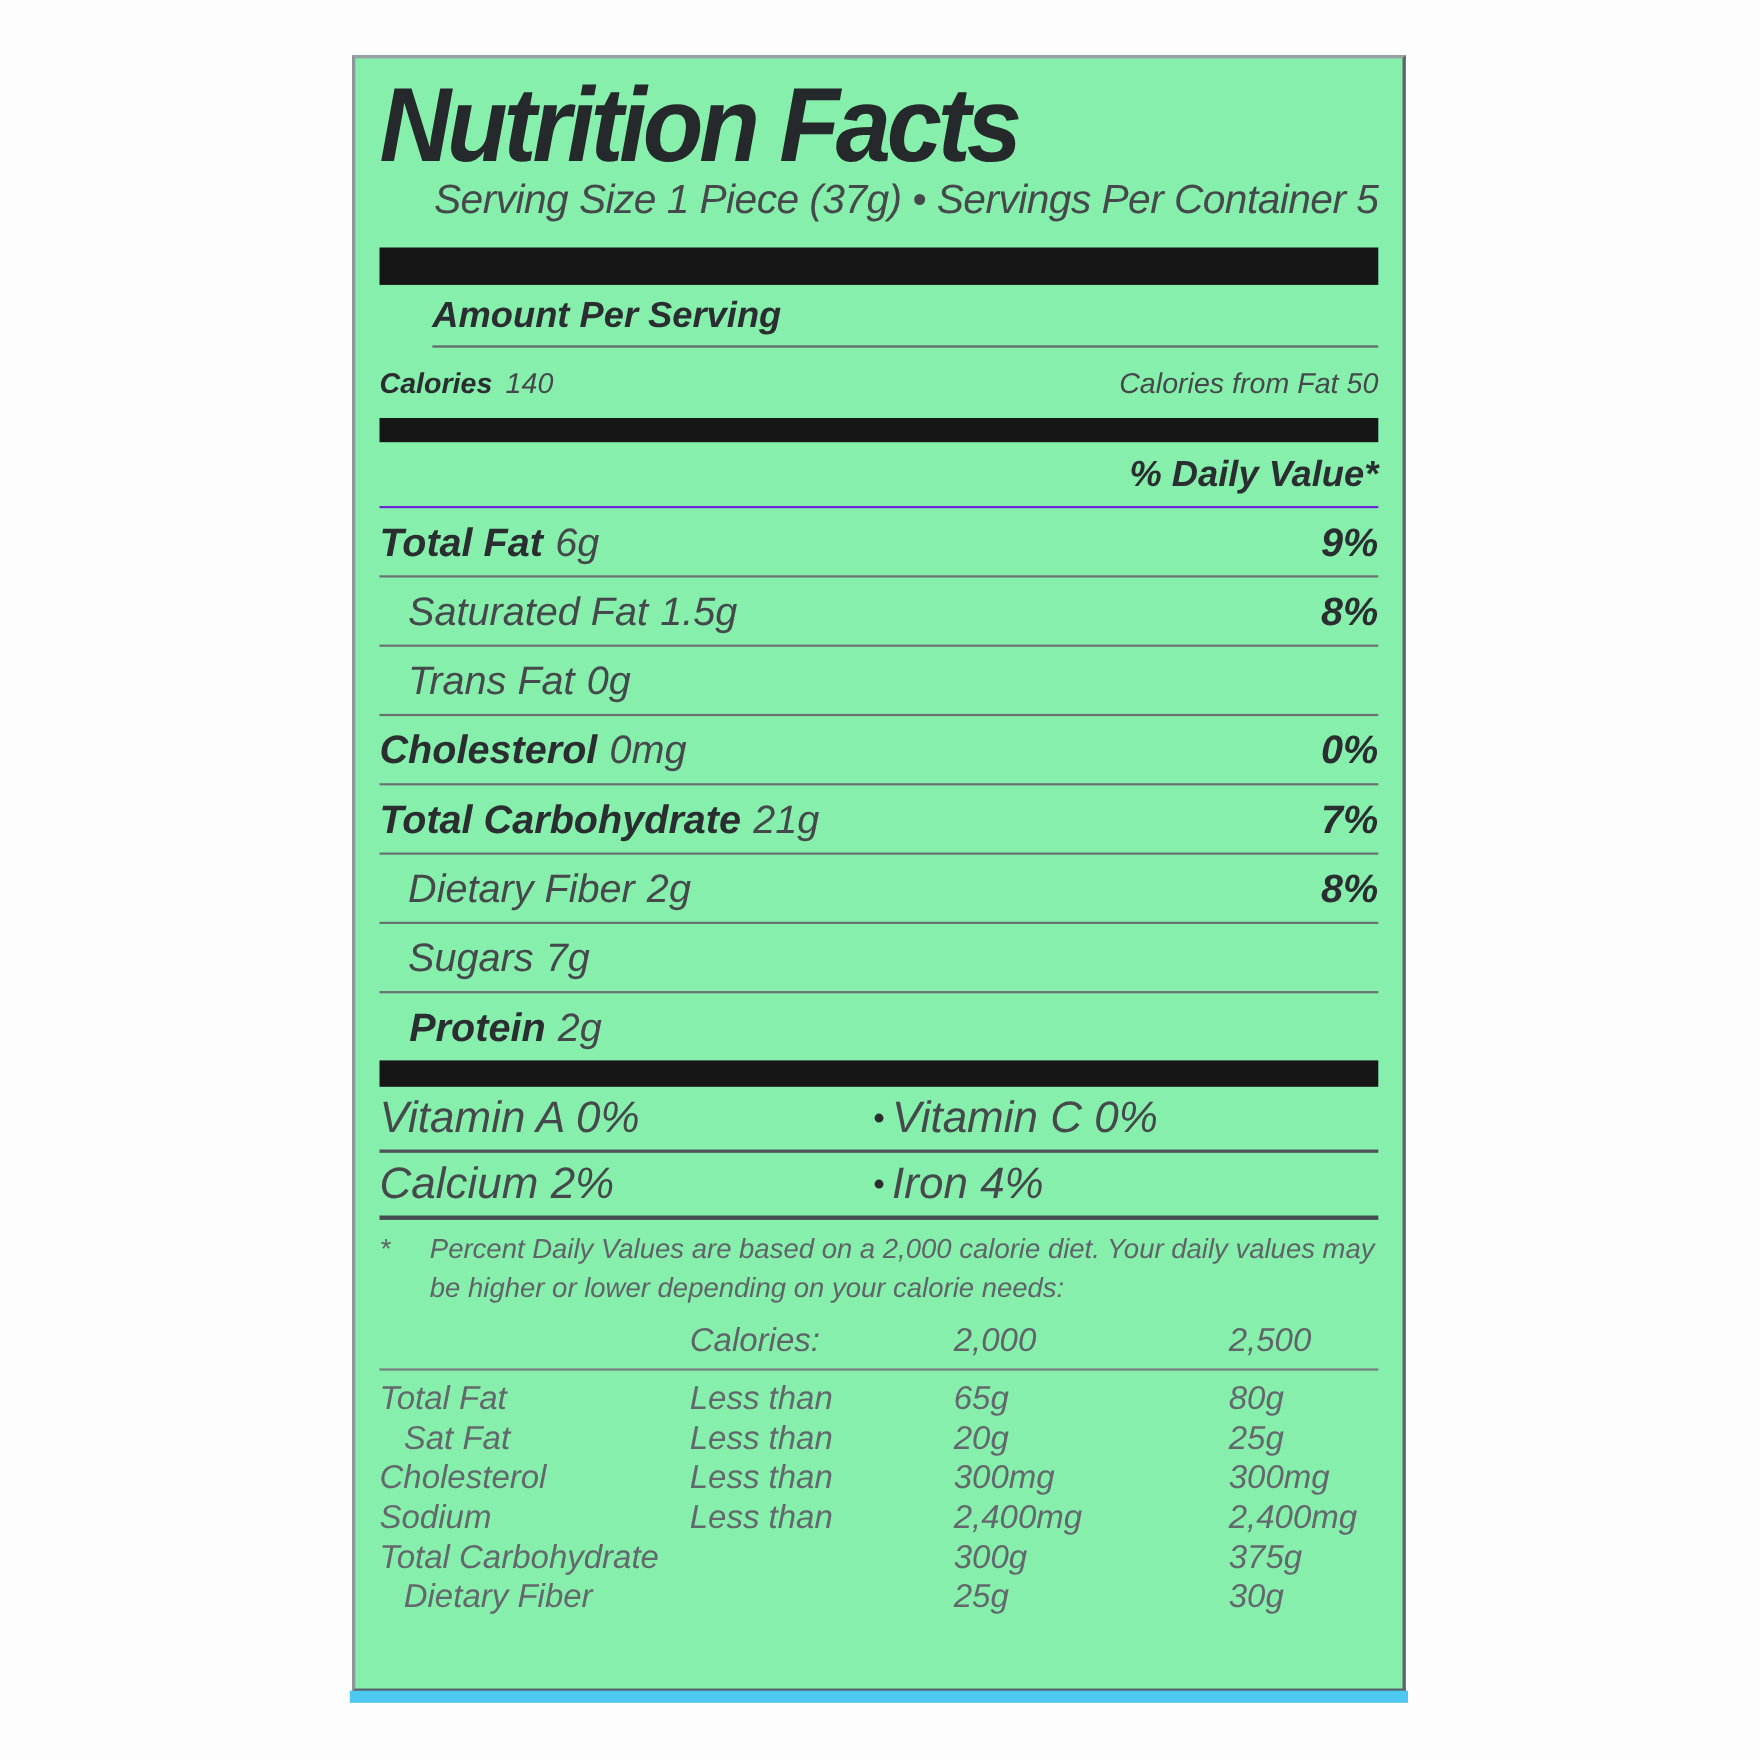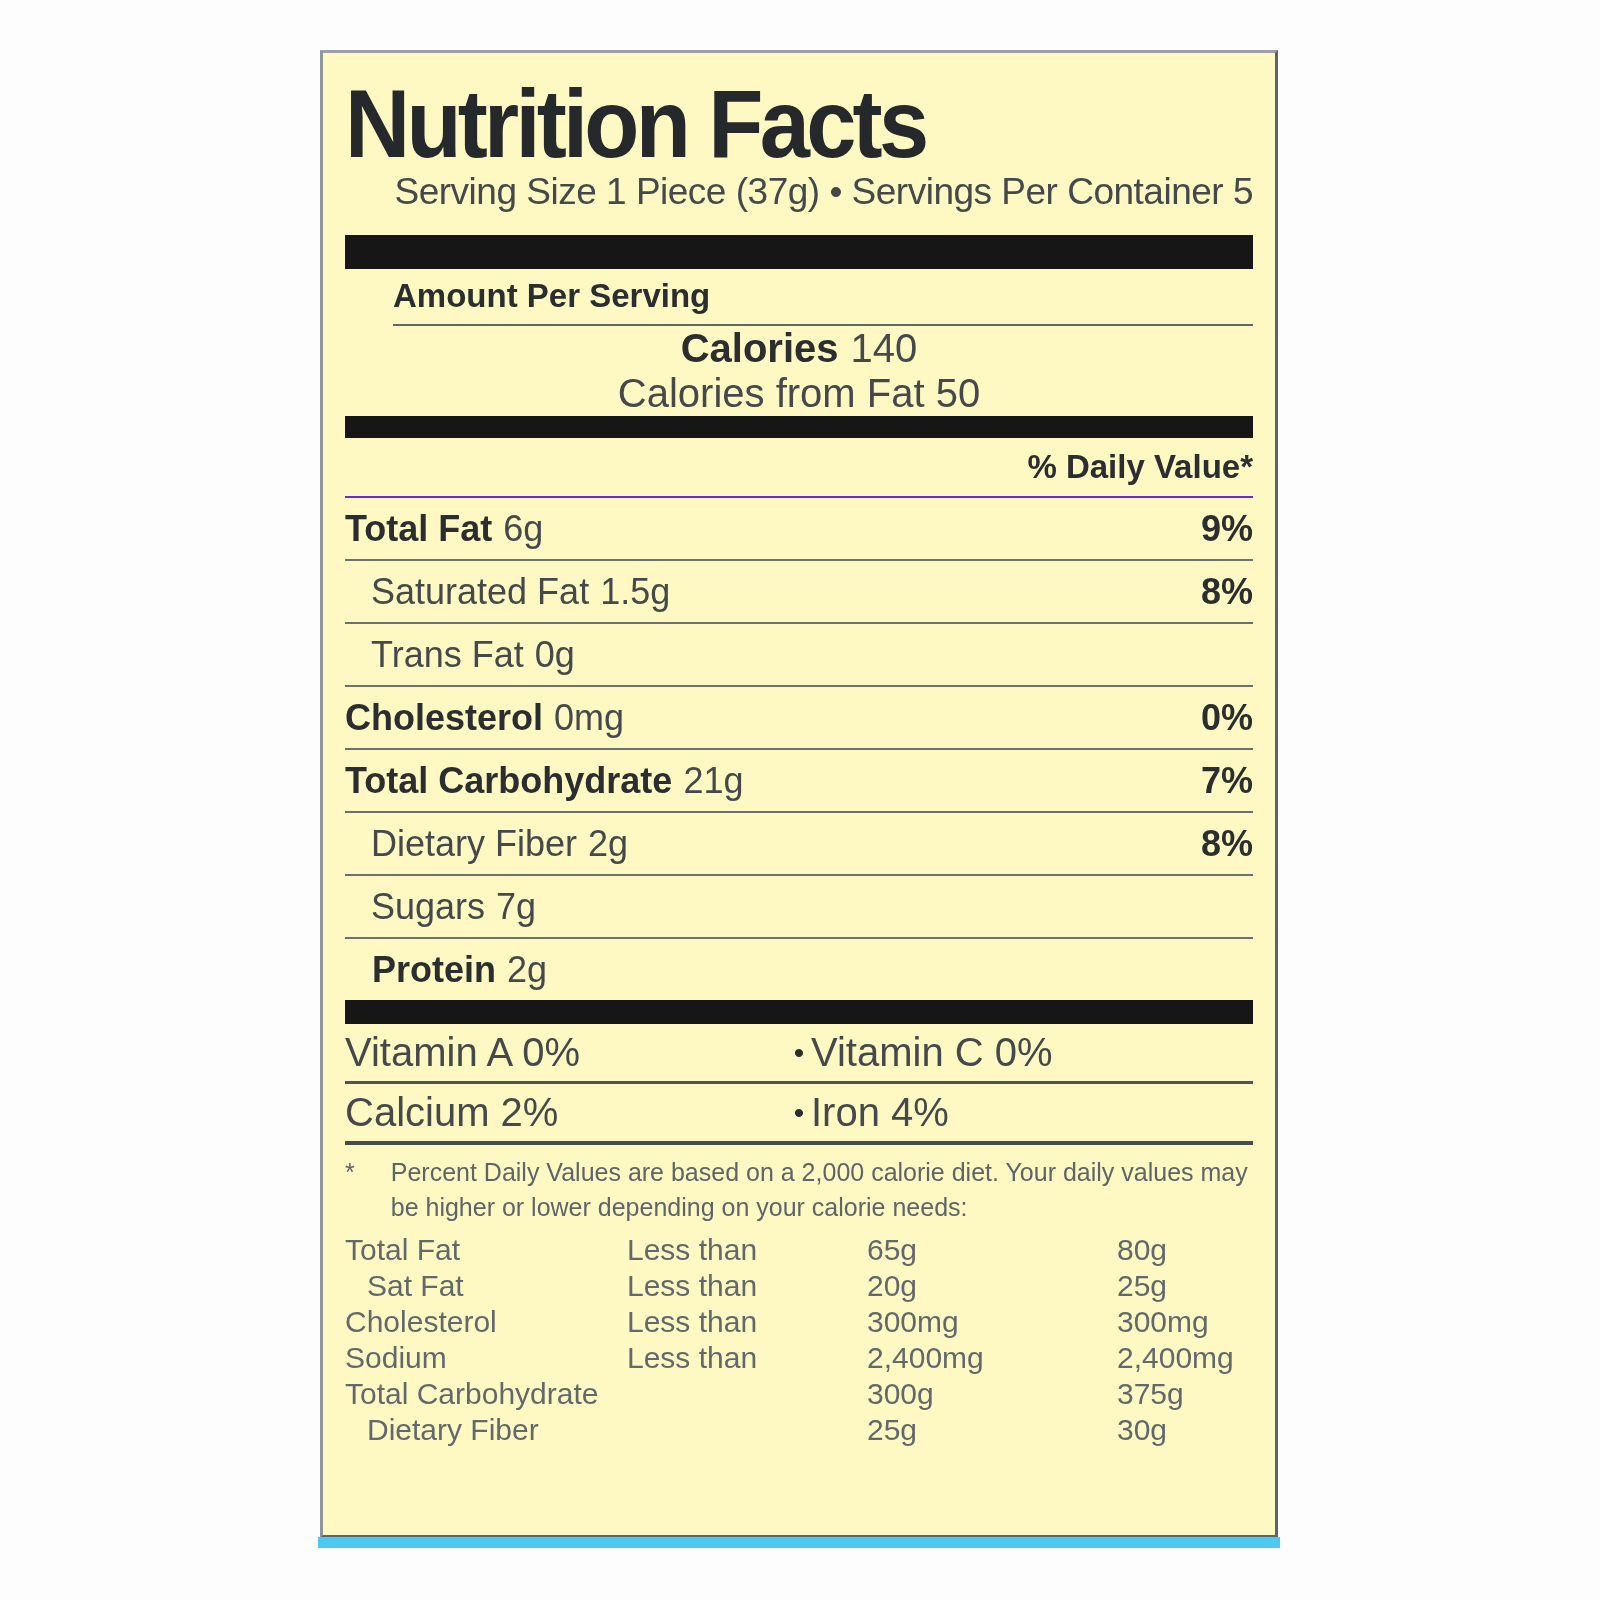--- a/index.html
+++ b/index.html
@@ -5,26 +5,27 @@
   html,body{margin:0;padding:0;}
   body{
     width:1600px;height:1600px;position:relative;
     background:#fdfdfd;
     font-family:"Liberation Sans", sans-serif;
     color:#2b2e30;
   }
   .label-card{
     position:absolute;left:320px;top:50px;width:958px;height:1488px;
     box-sizing:border-box;
-    background:#fef9c3;
+    background:#86efac;
     border:3px solid #5a646c;
     border-top-color:#98a0a5;
     border-left-color:#8d969b;
-    padding:16px 22px;
+    padding:6px 22px;
     overflow:hidden;
+    font-style:italic;
   }
   .accent-strip{
     position:absolute;left:318px;top:1537px;width:962px;height:11px;
     background:#4cc8f1;
   }
   .nf-title{
     font-size:96px;font-weight:bold;color:#26292b;
     letter-spacing:-4px;line-height:0.98;margin-top:8px;
     transform:scaleX(0.94);transform-origin:0 50%;
     white-space:nowrap;
@@ -36,21 +37,21 @@
   .bar{background:#161616;}
   .bar-1{height:34px;margin-top:22px;}
   .bar-2{height:22px;}
   .bar-3{height:24px;}
   .aps{
     font-size:33px;font-weight:bold;color:#2b2e30;
     padding:8px 0 9px 0;border-bottom:2px solid #60666a;margin-left:48px;
   }
   .cal-row{
     display:flex;justify-content:space-between;align-items:center;
-    min-height:64px;font-size:40px;flex-direction:column;
+    min-height:64px;font-size:26px;
   }
   .cal-label{font-weight:bold;color:#2b2e30;}
   .cal-value{font-weight:normal;color:#45494c;margin-left:12px;}
   .cal-fat{color:#45494c;}
   .dv-header{
     text-align:right;font-size:33px;font-weight:bold;color:#2b2e30;
     padding:10px 0;border-bottom:2px solid #6d28d9;
   }
   .nrow{
     display:flex;justify-content:space-between;align-items:center;
@@ -167,20 +168,26 @@
     <div class="v-left">Calcium 2%</div>
     <div class="v-dot">•</div>
     <div class="v-right">Iron 4%</div>
   </div>
 
   <div class="footnote">
     <span class="fn-star">*</span>
     <span class="fn-text">Percent Daily Values are based on a 2,000 calorie diet. Your daily values may be higher or lower depending on your calorie needs:</span>
   </div>
 
+  <div class="ref-head">
+    <div></div>
+    <div>Calories:</div>
+    <div>2,000</div>
+    <div>2,500</div>
+  </div>
 
   <div class="ref-body">
     <div class="ref-row">
       <div class="c1">Total Fat</div>
       <div>Less than</div>
       <div>65g</div>
       <div>80g</div>
     </div>
     <div class="ref-row">
       <div class="c1 ind">Sat Fat</div>

